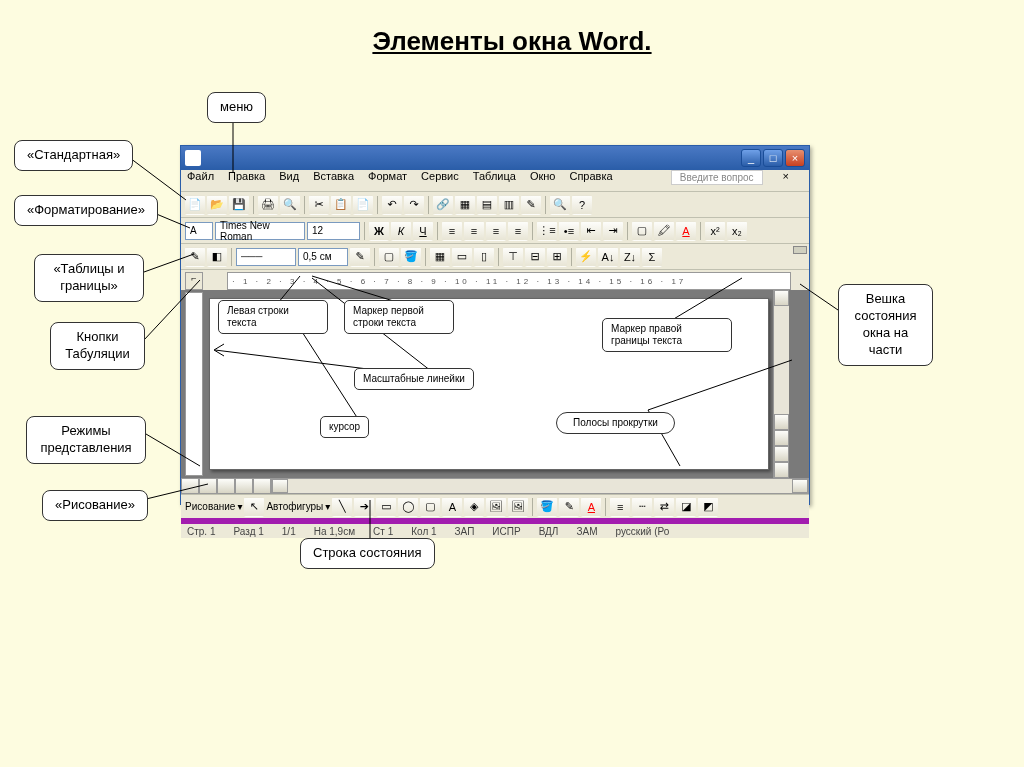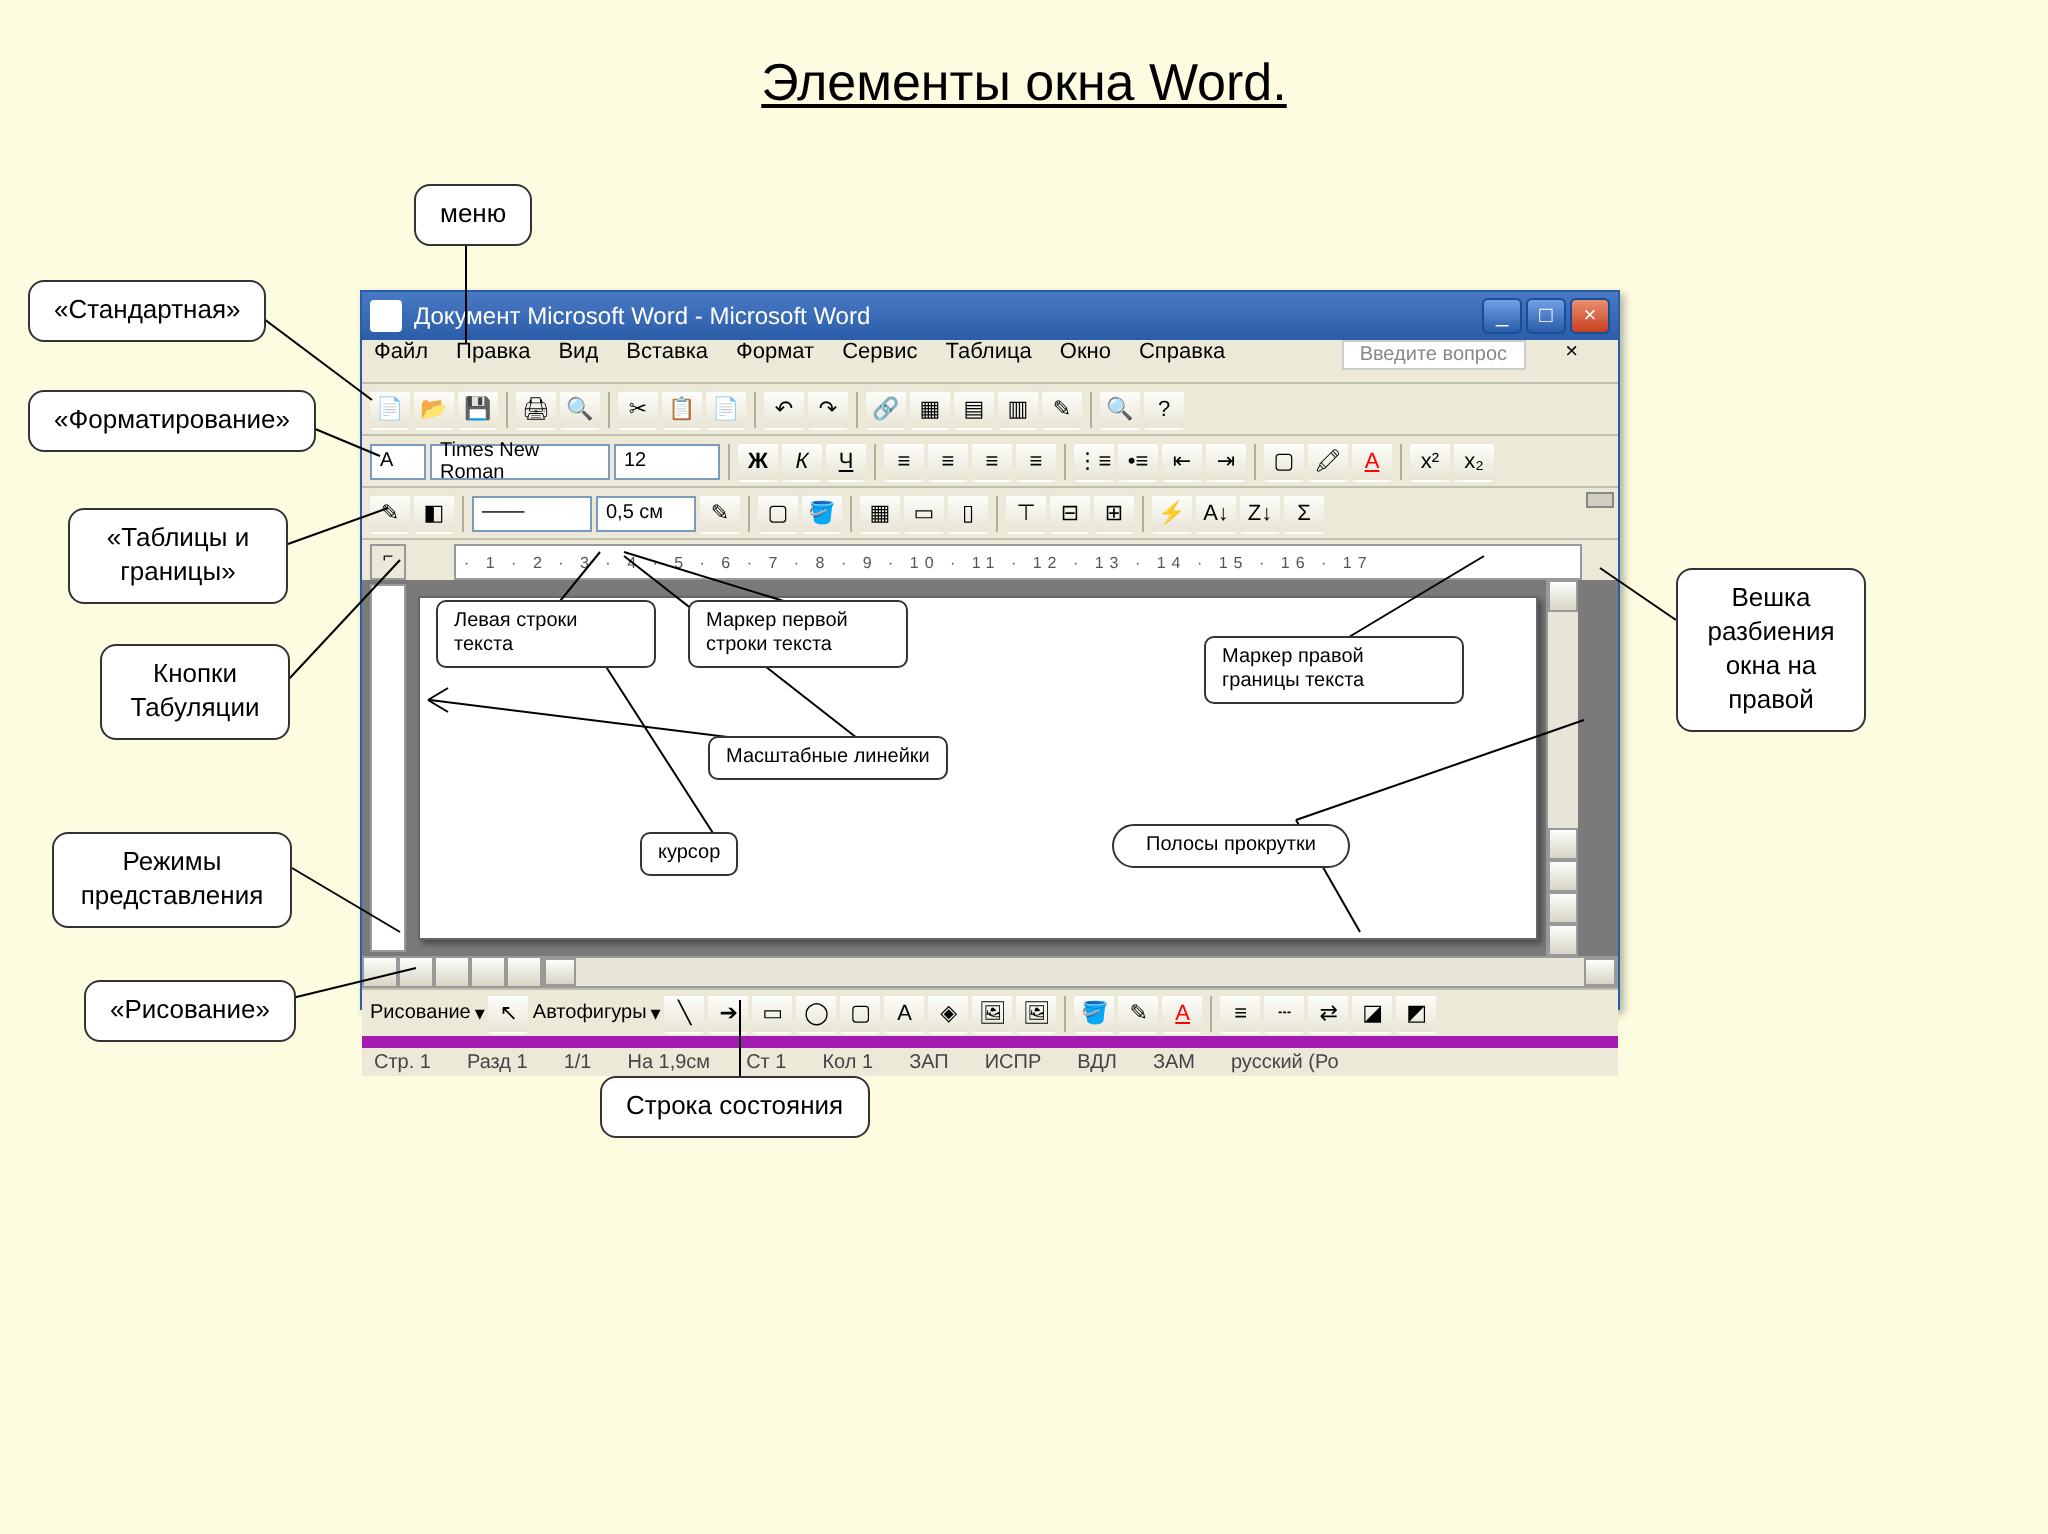--- a/index.html
+++ b/index.html
@@ -1,17 +1,17 @@
 <!DOCTYPE html>
 <html><head>
 <meta charset="utf-8">
 <style>
 *{box-sizing:border-box;margin:0;padding:0;font-family:Arial,sans-serif}
 body{background:#fdfce0;width:1024px;height:767px;position:relative;overflow:hidden}
-.title{position:absolute;top:26px;left:0;right:0;text-align:center;font-size:26px;font-weight:normal;text-decoration:underline}
+.title{position:absolute;top:26px;left:0;right:0;text-align:center;font-size:26px;font-weight:bold;text-decoration:underline}
 .callout{position:absolute;background:#fff;border:1px solid #333;border-radius:8px;padding:6px 12px;font-size:13px;text-align:center;z-index:20;line-height:1.3}
 .word-window{position:absolute;left:180px;top:145px;width:630px;height:360px;border:1px solid #2a5da8;background:#ece9d8;box-shadow:2px 2px 4px rgba(0,0,0,.3);z-index:5}
 .titlebar{background:linear-gradient(#4a79c4,#2a5da8);height:24px;display:flex;align-items:center;padding:0 4px;color:#fff;font-size:12px}
 .titlebar .icon{width:16px;height:16px;background:#fff;margin-right:6px;border-radius:2px}
 .titlebar .spacer{flex:1}
 .winbtn{width:20px;height:18px;background:linear-gradient(#6fa0e8,#2a5da8);border:1px solid #1a4d98;margin-left:2px;border-radius:3px;color:#fff;font-size:11px;display:flex;align-items:center;justify-content:center}
 .winbtn.close{background:linear-gradient(#e89070,#c84020)}
 .menubar{background:#ece9d8;height:22px;display:flex;align-items:flex-start;padding:0 6px;font-size:11px;border-bottom:1px solid #c0c0b0}
 .menubar span{margin-right:14px}
 .menubar .ask{margin-left:auto;color:#888;font-size:10px;border:1px solid #ccc;padding:1px 8px;background:#fff}
@@ -45,21 +45,21 @@
 <div class="title">Элементы окна Word.</div>
 
 <div class="callout" style="left:207px;top:92px">меню</div>
 <div class="callout" style="left:14px;top:140px">«Стандартная»</div>
 <div class="callout" style="left:14px;top:195px">«Форматирование»</div>
 <div class="callout" style="left:34px;top:254px;width:110px">«Таблицы и границы»</div>
 <div class="callout" style="left:50px;top:322px;width:95px">Кнопки Табуляции</div>
 <div class="callout" style="left:26px;top:416px;width:120px">Режимы представления</div>
 <div class="callout" style="left:42px;top:490px">«Рисование»</div>
 <div class="callout" style="left:300px;top:538px">Строка состояния</div>
-<div class="callout" style="left:838px;top:284px;width:95px">Вешка разбиения окна на правой</div>
+<div class="callout" style="left:838px;top:284px;width:95px">Вешка состояния окна на части</div>
 
 <svg class="lines">
   <line x1="233" y1="118" x2="233" y2="172"></line>
   <line x1="122" y1="152" x2="186" y2="200"></line>
   <line x1="142" y1="208" x2="190" y2="228"></line>
   <line x1="144" y1="272" x2="194" y2="254"></line>
   <line x1="144" y1="340" x2="200" y2="280"></line>
   <line x1="146" y1="434" x2="200" y2="466"></line>
   <line x1="142" y1="500" x2="208" y2="484"></line>
   <line x1="370" y1="538" x2="370" y2="500"></line>
@@ -73,21 +73,20 @@
   <line x1="360" y1="422" x2="288" y2="310"></line>
   <line x1="648" y1="410" x2="792" y2="360"></line>
   <line x1="648" y1="410" x2="680" y2="466"></line>
   <line x1="214" y1="350" x2="224" y2="344"></line>
   <line x1="214" y1="350" x2="224" y2="356"></line>
 </svg>
 
 <div class="word-window">
   <div class="titlebar">
     <div class="icon"></div>
-    <span>Документ Microsoft Word - Microsoft Word</span>
     <div class="spacer"></div>
     <div class="winbtn">_</div>
     <div class="winbtn">□</div>
     <div class="winbtn close">×</div>
   </div>
   <div class="menubar">
     <span>Файл</span>
     <span>Правка</span>
     <span>Вид</span>
     <span>Вставка</span>

